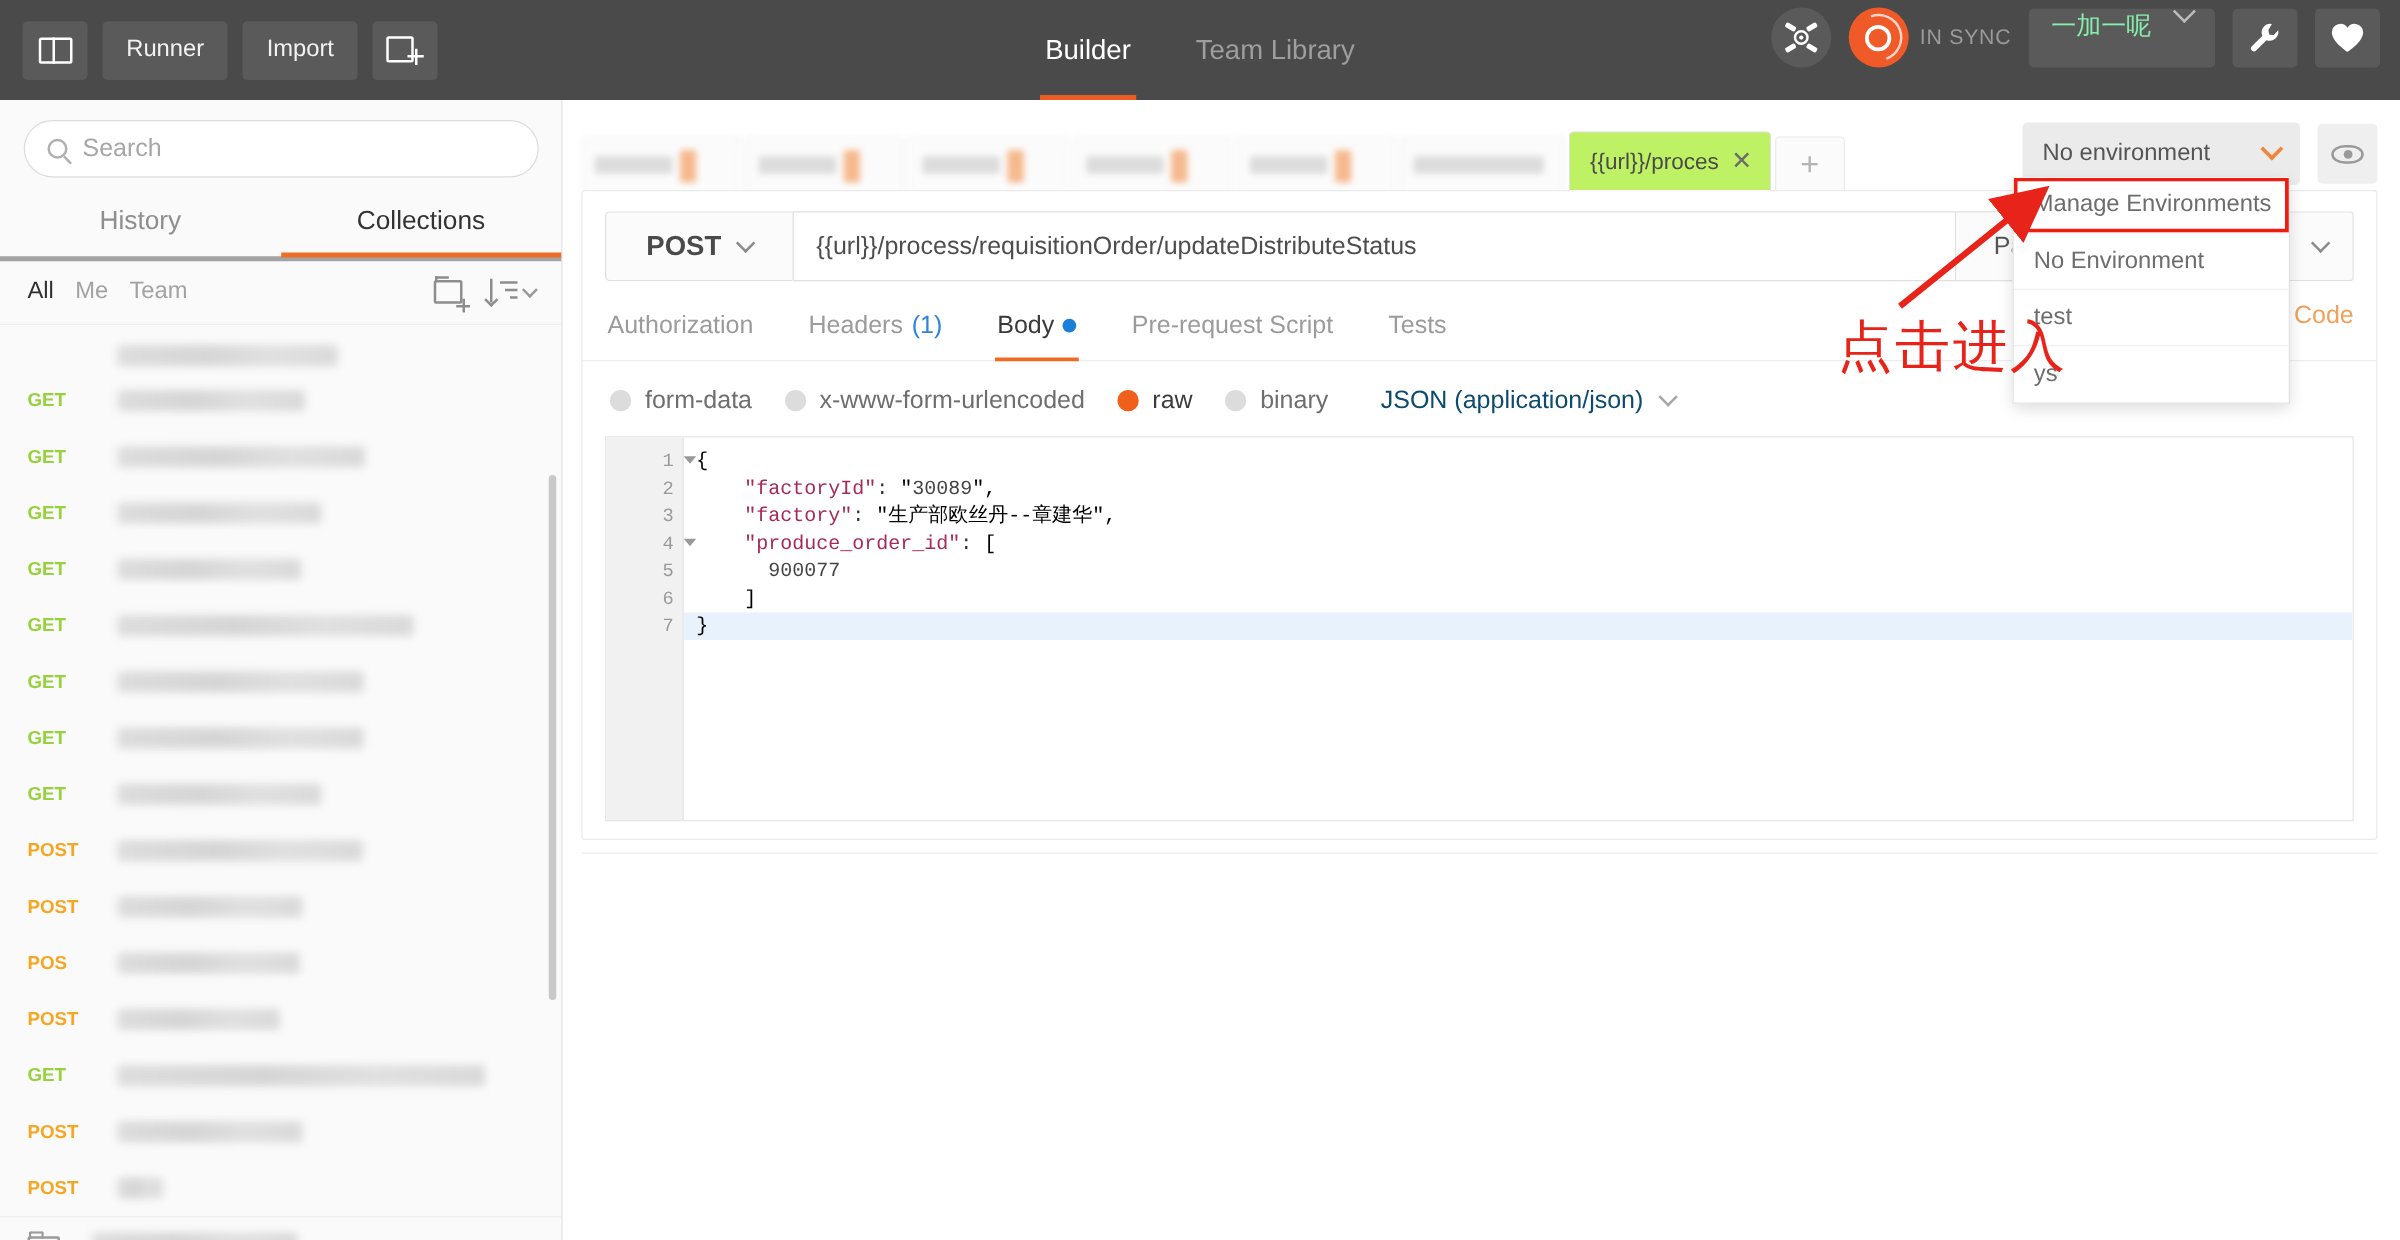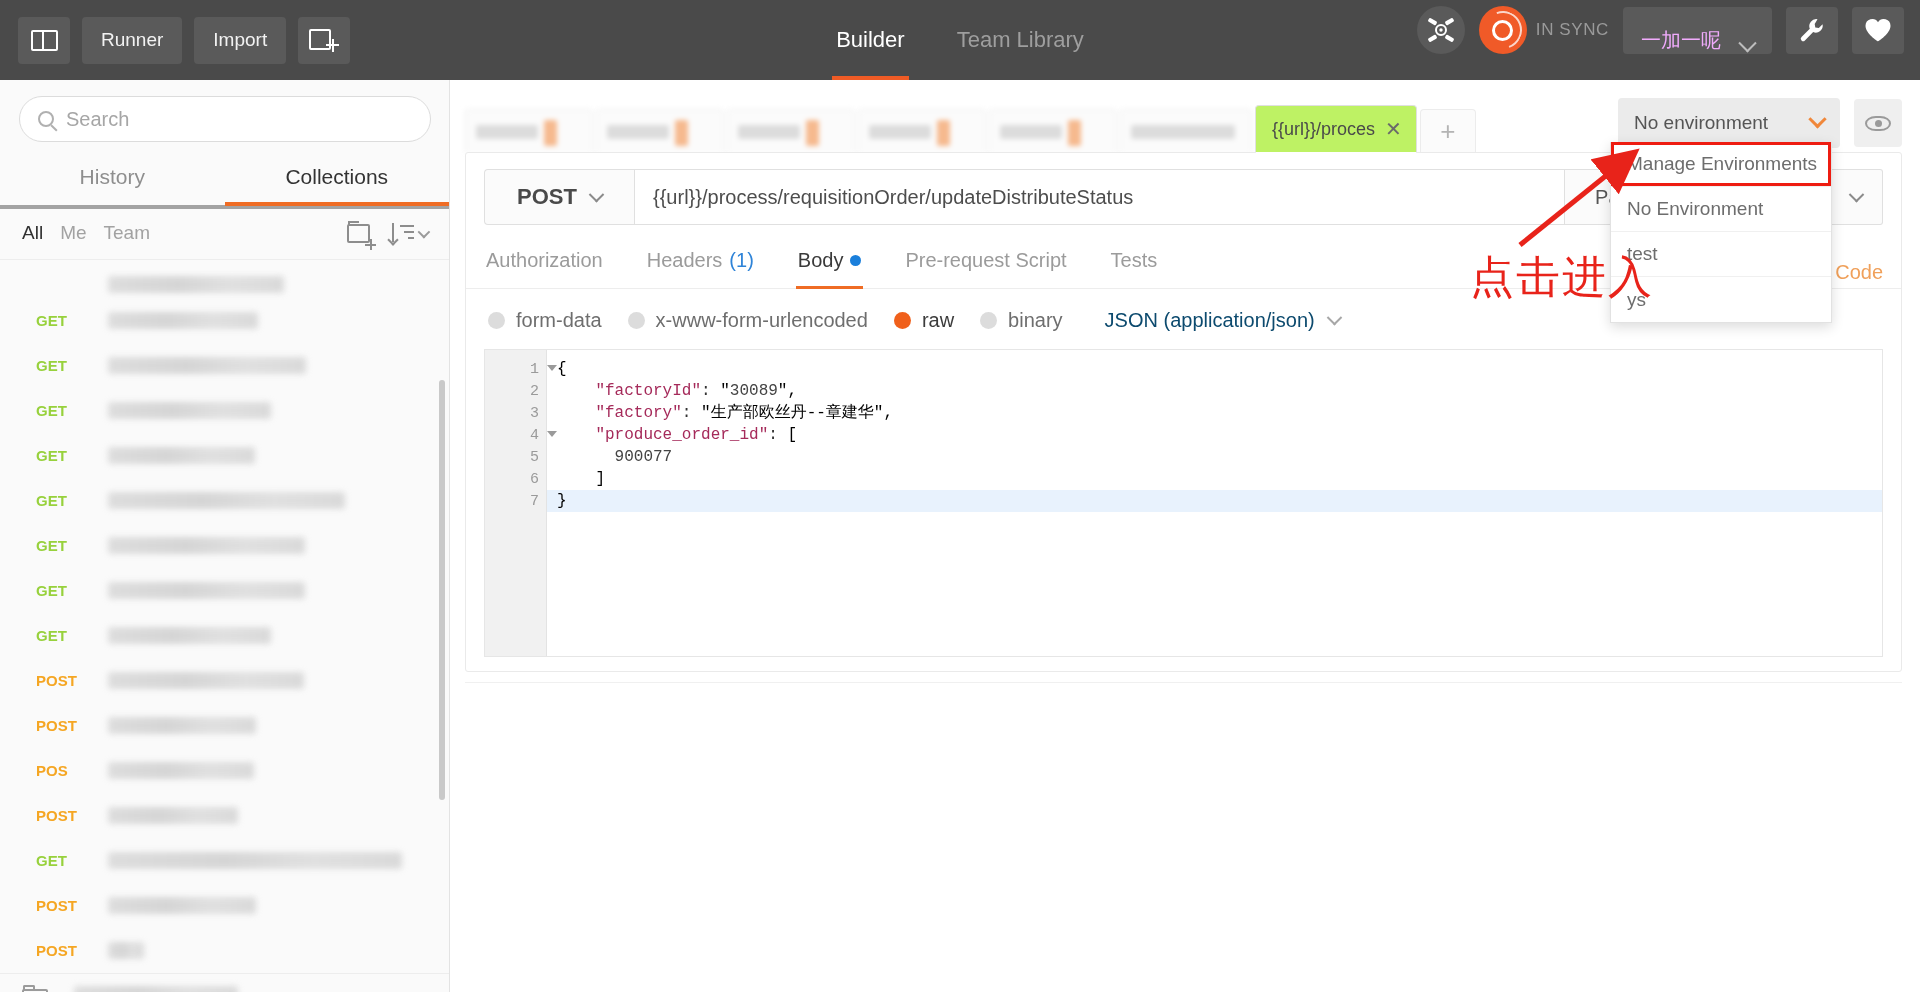--- a/index.html
+++ b/index.html
@@ -74,22 +74,22 @@
   }
   .sync-orb .ring {
     position: absolute; left: 5px; top: 5px; width: 38px; height: 38px;
     border-radius: 50%; border: 2px solid rgba(255,255,255,.75);
     border-left-color: transparent; border-bottom-color: transparent;
     transform: rotate(25deg);
   }
   .sync-label { color: #9a9a9a; font-size: 17px; letter-spacing: .6px; }
   .user-chip {
     background: #5a5a5a; border-radius: 4px; height: 47px;
-    display: flex; align-items: flex-end; gap: 20px; padding: 0 18px;
-    color: #f0abfc; font-size: 20px; cursor: pointer;
+    display: flex; align-items: flex-start; gap: 20px; padding: 0 18px;
+    color: #86efac; font-size: 20px; cursor: pointer;
   }
   .chev {
     width: 13px; height: 13px; border-right: 2.6px solid #bdbdbd;
     border-bottom: 2.6px solid #bdbdbd; transform: rotate(45deg) translate(-3px,-3px);
   }
 
   
   .sidebar {
     position: absolute; left: 0; top: 80px; width: 450px; height: 912px;
     background: #fafafa; border-right: 1px solid #e3e3e3;
@@ -144,21 +144,21 @@
   .sort-glyph i { position: absolute; right: 0; height: 2px; background: #8d8d8d; display: block; }
   .sort-glyph i:nth-child(1) { top: 2px;  width: 14px; }
   .sort-glyph i:nth-child(2) { top: 8px;  width: 10px; }
   .sort-glyph i:nth-child(3) { top: 14px; width: 6px; }
   .sort-glyph .arr { position: absolute; left: 0; top: 0; width: 2px; height: 19px; background: #8d8d8d; }
   .sort-glyph .arrhead { position: absolute; left: -3px; bottom: -1px; width: 8px; height: 8px; border-left: 2px solid #8d8d8d; border-bottom: 2px solid #8d8d8d; transform: rotate(-45deg); }
   .chev-sm { width: 9px; height: 9px; border-right: 2px solid #9a9a9a; border-bottom: 2px solid #9a9a9a; transform: rotate(45deg) translateY(-2px); }
 
   .req-list { position: absolute; top: 190px; bottom: 0; left: 0; right: 0; overflow: hidden; }
   .req-row {
-    display: flex; align-items: center; height: 45px; padding: 0 36px; gap: 22px;
+    display: flex; align-items: center; height: 45px; padding: 0 22px; gap: 22px;
     cursor: pointer;
   }
   .method {
     font-size: 15px; font-weight: bold; width: 50px; flex: none; text-align: left;
     font-family: "Liberation Sans", sans-serif;
   }
   .m-get { color: #97d13c; }
   .m-post { color: #f5a623; }
   .blurred {
     height: 17px; border-radius: 3px;
@@ -281,21 +281,21 @@
     position: relative; cursor: pointer; display: flex; align-items: center; gap: 7px;
   }
   .sub-tab.active { color: #3a3a3a; }
   .sub-tab.active::after {
     content: ""; position: absolute; left: 0; right: 0; bottom: -1px;
     height: 3px; background: #ef6c24;
   }
   .cnt { color: #2f84d8; }
   .dot-blue { width: 11px; height: 11px; border-radius: 50%; background: #1a7fdb; display: inline-block; }
   .code-link {
-    position: absolute; right: 18px; bottom: 4px;
+    position: absolute; right: 18px; bottom: 24px;
     font-size: 20px; color: #f0a05a; cursor: pointer;
   }
 
   .body-modes {
     display: flex; align-items: center; gap: 26px; padding: 20px 22px 14px 22px;
   }
   .radio-opt { display: flex; align-items: center; gap: 11px; font-size: 20px; color: #6e6e6e; cursor: pointer; }
   .radio {
     width: 17px; height: 17px; border-radius: 50%; background: #dcdcdc; flex: none;
   }

